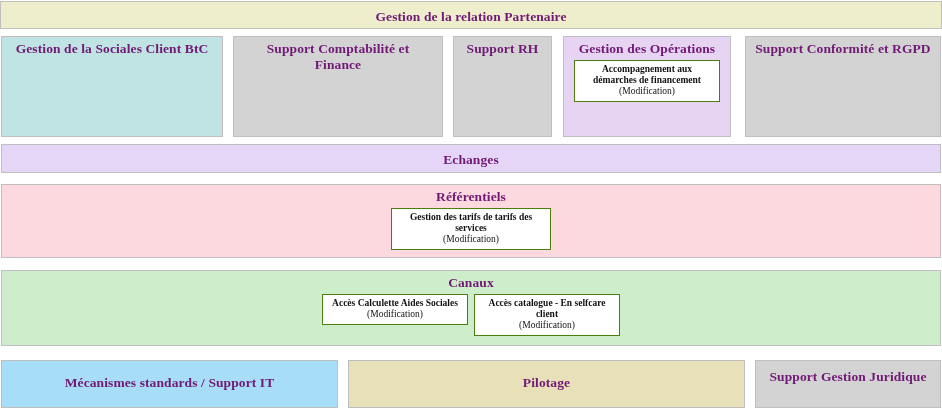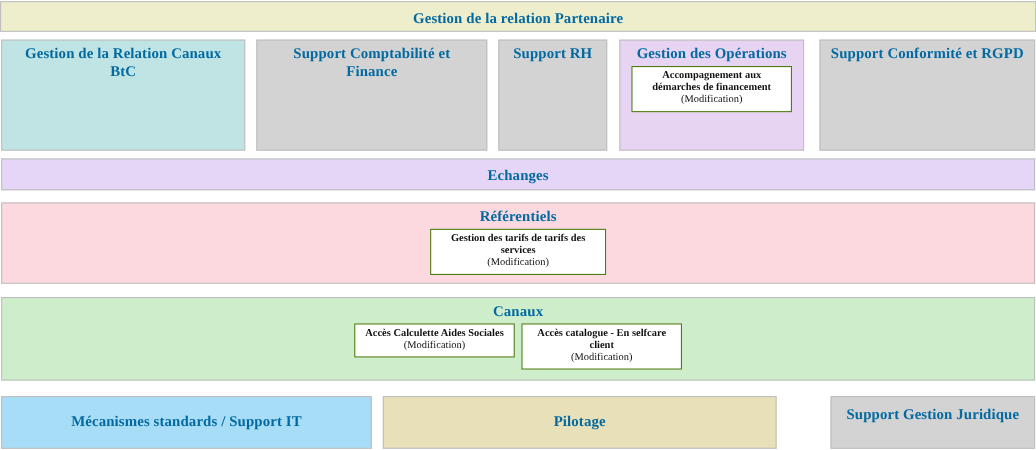--- a/index.html
+++ b/index.html
@@ -27,21 +27,21 @@
     border: 1px solid #bfbfbf;
     display: flex;
     flex-direction: column;
     align-items: center;
     padding-top: 4px;
   }
   .block-title {
     font-weight: bold;
     font-size: 13.5px;
     line-height: 1.15;
-    color: #0369a1;
+    color: #701a75;
     text-align: center;
     width: 92%;
     letter-spacing: 0.1px;
   }
 
   
   .banner .block-title {
     font-size: 13.5px;
   }
 
@@ -84,21 +84,21 @@
   #blk-gestion-ops     { left: 563px; top: 36px;  width: 168px; height: 101px; background: #e6d4f2; }
   #blk-conformite      { left: 745px; top: 36px;  width: 196px; height: 101px; background: #d3d3d3; }
 
   #row-echanges        { left: 1px;   top: 144px; width: 940px; height: 29px; background: #e5d6f7; }
   #row-echanges .block-title { margin-top: 3px; }
 
   #row-referentiels    { left: 1px;   top: 184px; width: 940px; height: 74px; background: #fcd9de; }
   #row-canaux          { left: 1px;   top: 270px; width: 940px; height: 76px; background: #ceeecb; }
 
   #blk-mecanismes      { left: 1px;   top: 360px; width: 337px; height: 48px; background: #a8ddf7; }
-  #blk-pilotage        { left: 348px; top: 360px; width: 358px; height: 48px; background: #e8e0b8; }
+  #blk-pilotage        { left: 348px; top: 360px; width: 397px; height: 48px; background: #e8e0b8; }
   #blk-support-juridique{ left: 755px; top: 360px; width: 186px; height: 48px; background: #d3d3d3; }
 
   #blk-mecanismes .block-title,
   #blk-pilotage .block-title { margin-top: 10px; }
   #blk-support-juridique .block-title { margin-top: 4px; }
 
   
   #blk-gestion-ops .card      { width: 146px; }
   #row-referentiels .card     { width: 160px; }
   #row-canaux .card           { width: 146px; }
@@ -106,21 +106,21 @@
 </head>
 <body>
 
 <div class="map">
 
   <div class="block banner" id="row-partenaire">
     <div class="block-title">Gestion de la relation Partenaire</div>
   </div>
 
   <div class="block" id="blk-crc-btc">
-    <div class="block-title">Gestion de la Relation Canaux BtC</div>
+    <div class="block-title">Gestion de la Sociales Client BtC</div>
   </div>
 
   <div class="block" id="blk-compta-finance">
     <div class="block-title">Support Comptabilité et Finance</div>
   </div>
 
   <div class="block" id="blk-support-rh">
     <div class="block-title">Support RH</div>
   </div>
 

